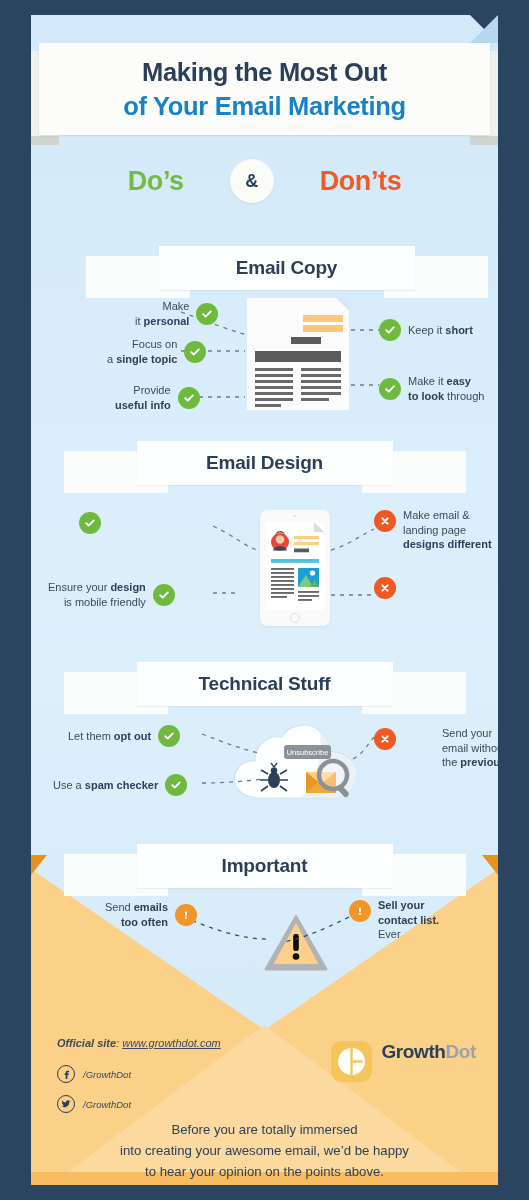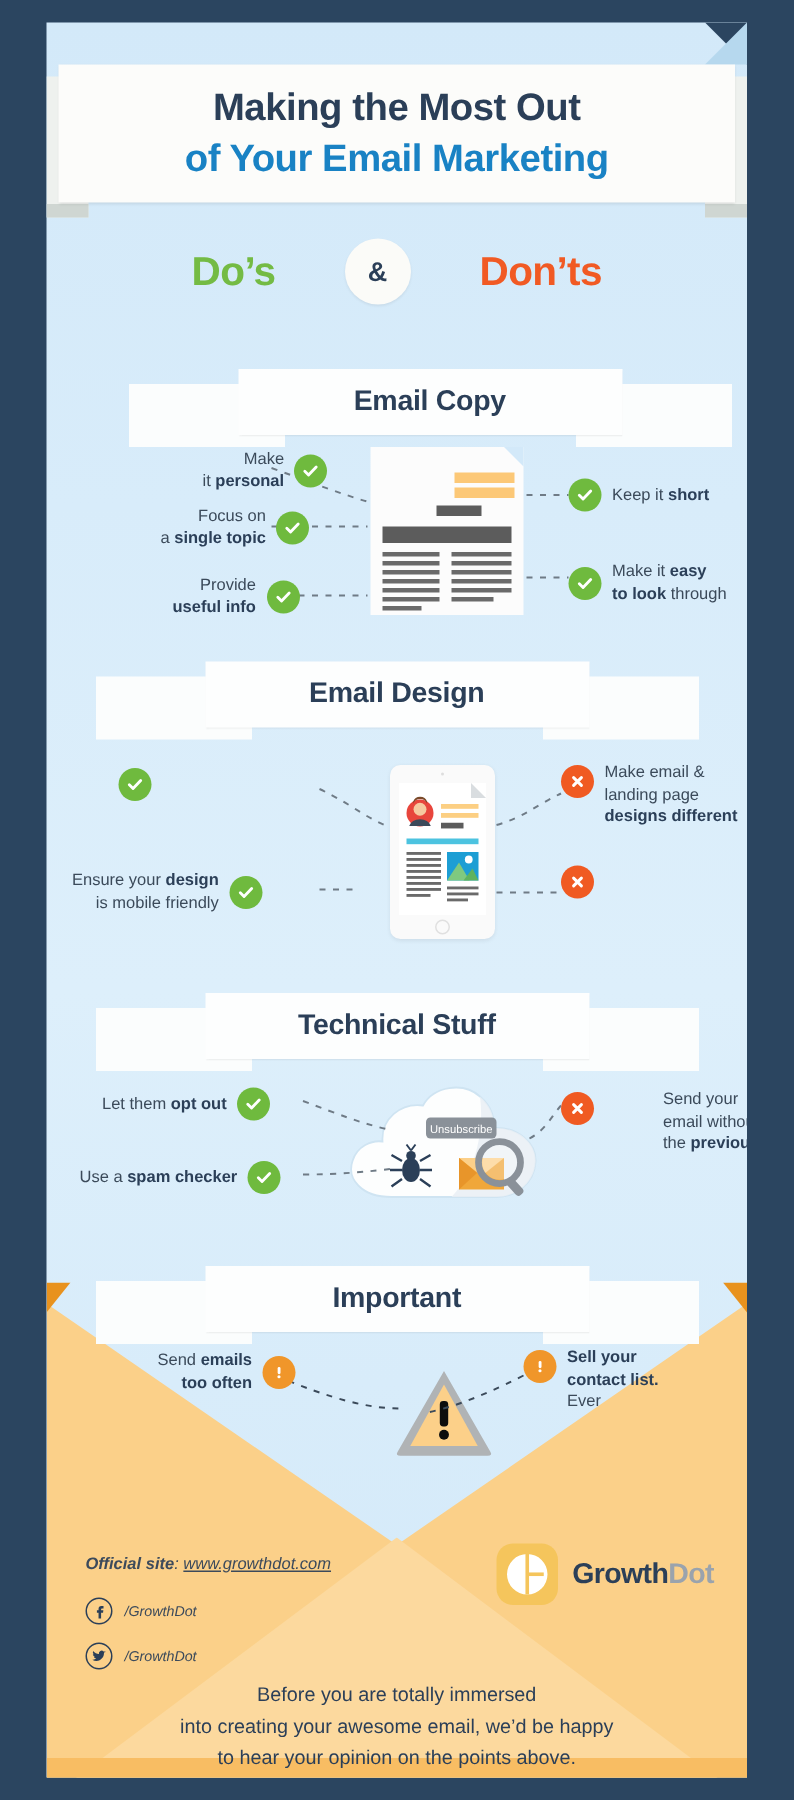--- a/index.html
+++ b/index.html
@@ -170,21 +170,21 @@
   
   .footer { position: absolute; left: 0; top: 1010px; width: 467px; height: 175px; }
   .off-site { position: absolute; left: 26px; top: 12px; font-size: 11px; font-style: italic;
      color: #3c4a5b; white-space: nowrap; }
   .off-site b { font-weight: bold; }
   .off-site u { text-decoration: underline; }
   .soc { position: absolute; left: 26px; display: flex; align-items: center; gap: 8px; }
   .soc-ic { width: 18px; height: 18px; border-radius: 50%; border: 1.4px solid #2b3f58;
      display:flex;align-items:center;justify-content:center; }
   .soc-lbl { font-size: 9.5px; font-style: italic; color: #3c4a5b; }
-  .logo-wrap { position: absolute; right: 22px; top: 4px; display: flex; align-items: center; gap: 9px; }
+  .logo-wrap { position: absolute; right: 22px; top: 16px; display: flex; align-items: flex-start; gap: 9px; }
   .logo-sq { width: 41px; height: 41px; border-radius: 11px; background: #f5c55c; position: relative; }
   .logo-txt { font-size: 19px; font-weight: bold; letter-spacing: -.4px; }
   .logo-txt .g { color: #2b3f58; }
   .logo-txt .d { color: #9aa3ad; }
   .closing { position: absolute; left: 0; top: 95px; width: 467px;
      text-align: center; font-size: 13.2px; color: #2b3f58; line-height: 1.58; }
 </style>
 </head>
 <body>
 

